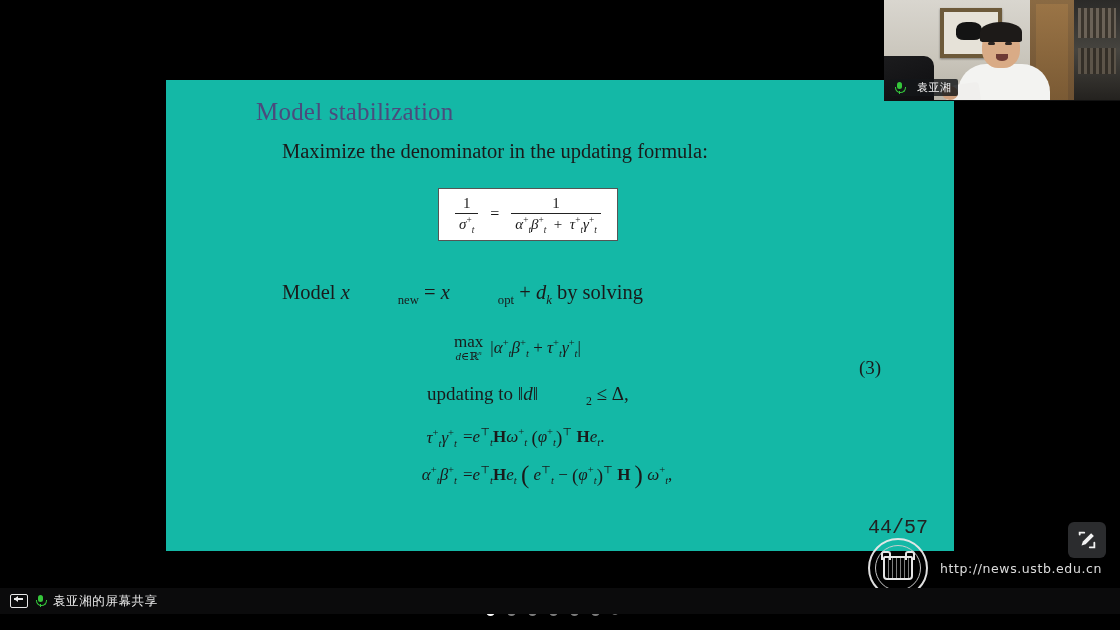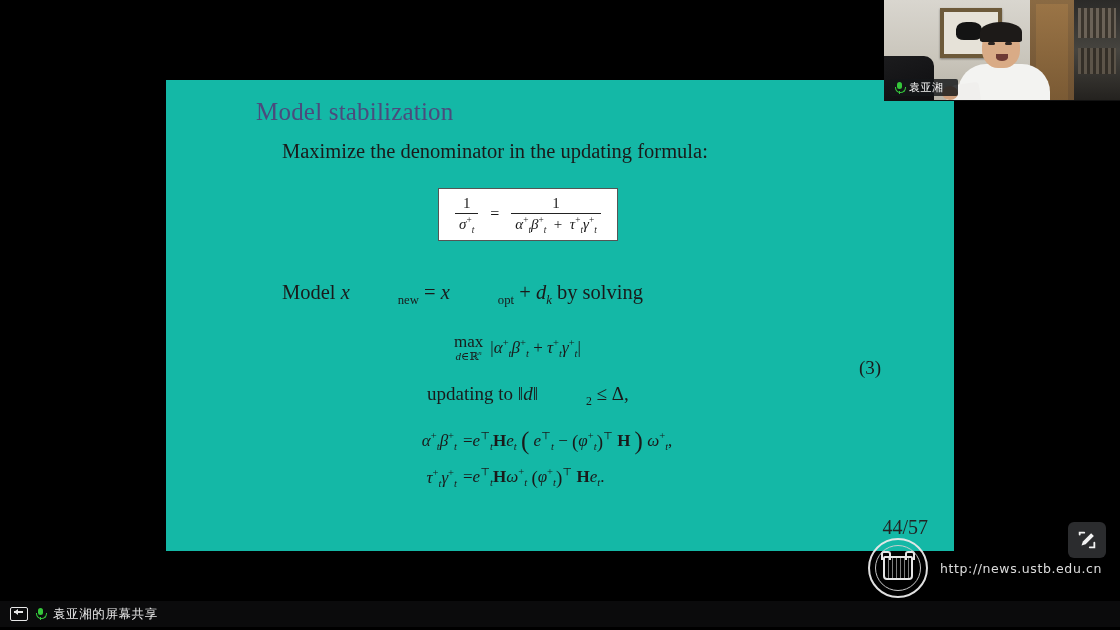--- a/index.html
+++ b/index.html
@@ -122,20 +122,21 @@
   .beq .lhs { width: 86px; text-align: right; }
   .beq .rhs { margin-left: 6px; }
   .paren-big { font-size: 25px; font-weight: 300; vertical-align: -3px; }
   .paren-md { font-size: 19px; vertical-align: -2px; }
 
   #page-counter {
     position: absolute;
     right: 26px; bottom: 12px;
     font-size: 20px;
     color: #222;
+    font-family: Liberation Mono, monospace;
   }
 
   
   #webcam {
     position: absolute;
     left: 884px; top: 0;
     width: 236px; height: 100px;
     overflow: hidden;
     background: #5e5243;
     border-bottom: 1px solid #111;
@@ -202,24 +203,24 @@
     position: absolute; left: 62px; top: 84px; width: 34px; height: 20px;
     background: #f0efed; border-radius: 12px 4px 0 0; transform: rotate(-8deg);
   }
   .wc-person-hand {
     position: absolute; left: 58px; top: 86px; width: 16px; height: 14px;
     background: #cf9f7c; border-radius: 50%;
   }
   #webcam-nametag {
     position: absolute; left: 6px; bottom: 4px;
     height: 17px;
-    display: flex; align-items: center; gap: 4px;
+    display: flex; align-items: center; gap: 12px;
     background: rgba(20,22,24,.82);
     border-radius: 2px;
-    padding: 0 14px 0 4px;
+    padding: 0 6px 0 4px;
   }
   #webcam-nametag .nm {
     color: #f2f2f2; font-size: 11px;
     font-family: "DejaVu Sans", sans-serif;
     letter-spacing: .5px;
   }
   .mic {
     display: inline-block; width: 11px; height: 12px; position: relative;
   }
   .mic .cap {
@@ -230,21 +231,21 @@
     position:absolute; left:1px; top:5px; width:9px; height:5px;
     border:1.4px solid #35c63b; border-top:none;
     border-radius: 0 0 8px 8px;
   }
   .mic .stem {
     position:absolute; left:5px; top:9px; width:1.4px; height:3px; background:#35c63b;
   }
 
   
   #bottom-bar {
-    position: absolute; left: 0; bottom: 3px;
+    position: absolute; left: 0; bottom: 16px;
     width: 1120px; height: 26px;
     background: #0b0b0c;
     display: flex; align-items: center;
   }
   #share-status {
     display: flex; align-items: center; gap: 7px;
     margin-left: 10px;
   }
   .screen-icon {
     width: 18px; height: 14px; position: relative;
@@ -385,42 +386,42 @@
     <div id="line-subject" class="txt">
       <span>updating to</span>
       <span class="math">
         ‖<span class="i">d</span>‖<sub class="rm">2</sub> ≤ Δ,
       </span>
     </div>
 
     <div id="eq-number" class="math">(3)</div>
 
     <div id="bottom-eqs" class="math">
+      <div class="beq">
+        <span class="lhs">
+          <span class="i">τ</span><sup class="pl">+</sup><sub>t</sub><span class="i">γ</span><sup class="pl">+</sup><sub>t</sub>
+        </span>
+        <span class="rhs">
+          =<span class="i">e</span><sup class="pl">⊤</sup><sub>t</sub><span class="bf">H</span><span class="i">ω</span><sup class="pl">+</sup><sub>t</sub>
+          <span class="paren-md">(</span><span class="i">φ</span><sup class="pl">+</sup><sub>t</sub><span class="paren-md">)</span><sup class="pl">⊤</sup>
+          <span class="bf">H</span><span class="i">e</span><sub>t</sub>.
+        </span>
+      </div>
       <div class="beq">
         <span class="lhs">
           <span class="i">α</span><sup class="pl">+</sup><sub>t</sub><span class="i">β</span><sup class="pl">+</sup><sub>t</sub>
         </span>
         <span class="rhs">
           =<span class="i">e</span><sup class="pl">⊤</sup><sub>t</sub><span class="bf">H</span><span class="i">e</span><sub>t</sub>
           <span class="paren-big">(</span>
           <span class="i">e</span><sup class="pl">⊤</sup><sub>t</sub> −
           <span class="paren-md">(</span><span class="i">φ</span><sup class="pl">+</sup><sub>t</sub><span class="paren-md">)</span><sup class="pl">⊤</sup>
           <span class="bf">H</span>
           <span class="paren-big">)</span>
           <span class="i">ω</span><sup class="pl">+</sup><sub>t</sub>,
-        </span>
-      </div>
-      <div class="beq">
-        <span class="lhs">
-          <span class="i">τ</span><sup class="pl">+</sup><sub>t</sub><span class="i">γ</span><sup class="pl">+</sup><sub>t</sub>
-        </span>
-        <span class="rhs">
-          =<span class="i">e</span><sup class="pl">⊤</sup><sub>t</sub><span class="bf">H</span><span class="i">ω</span><sup class="pl">+</sup><sub>t</sub>
-          <span class="paren-md">(</span><span class="i">φ</span><sup class="pl">+</sup><sub>t</sub><span class="paren-md">)</span><sup class="pl">⊤</sup>
-          <span class="bf">H</span><span class="i">e</span><sub>t</sub>.
         </span>
       </div>
     </div>
 
     <div id="page-counter" class="math">44/57</div>
   </div>
 
   <div id="webcam">
     <div class="wc-wall"></div>
     <div class="wc-rightwall"></div>

